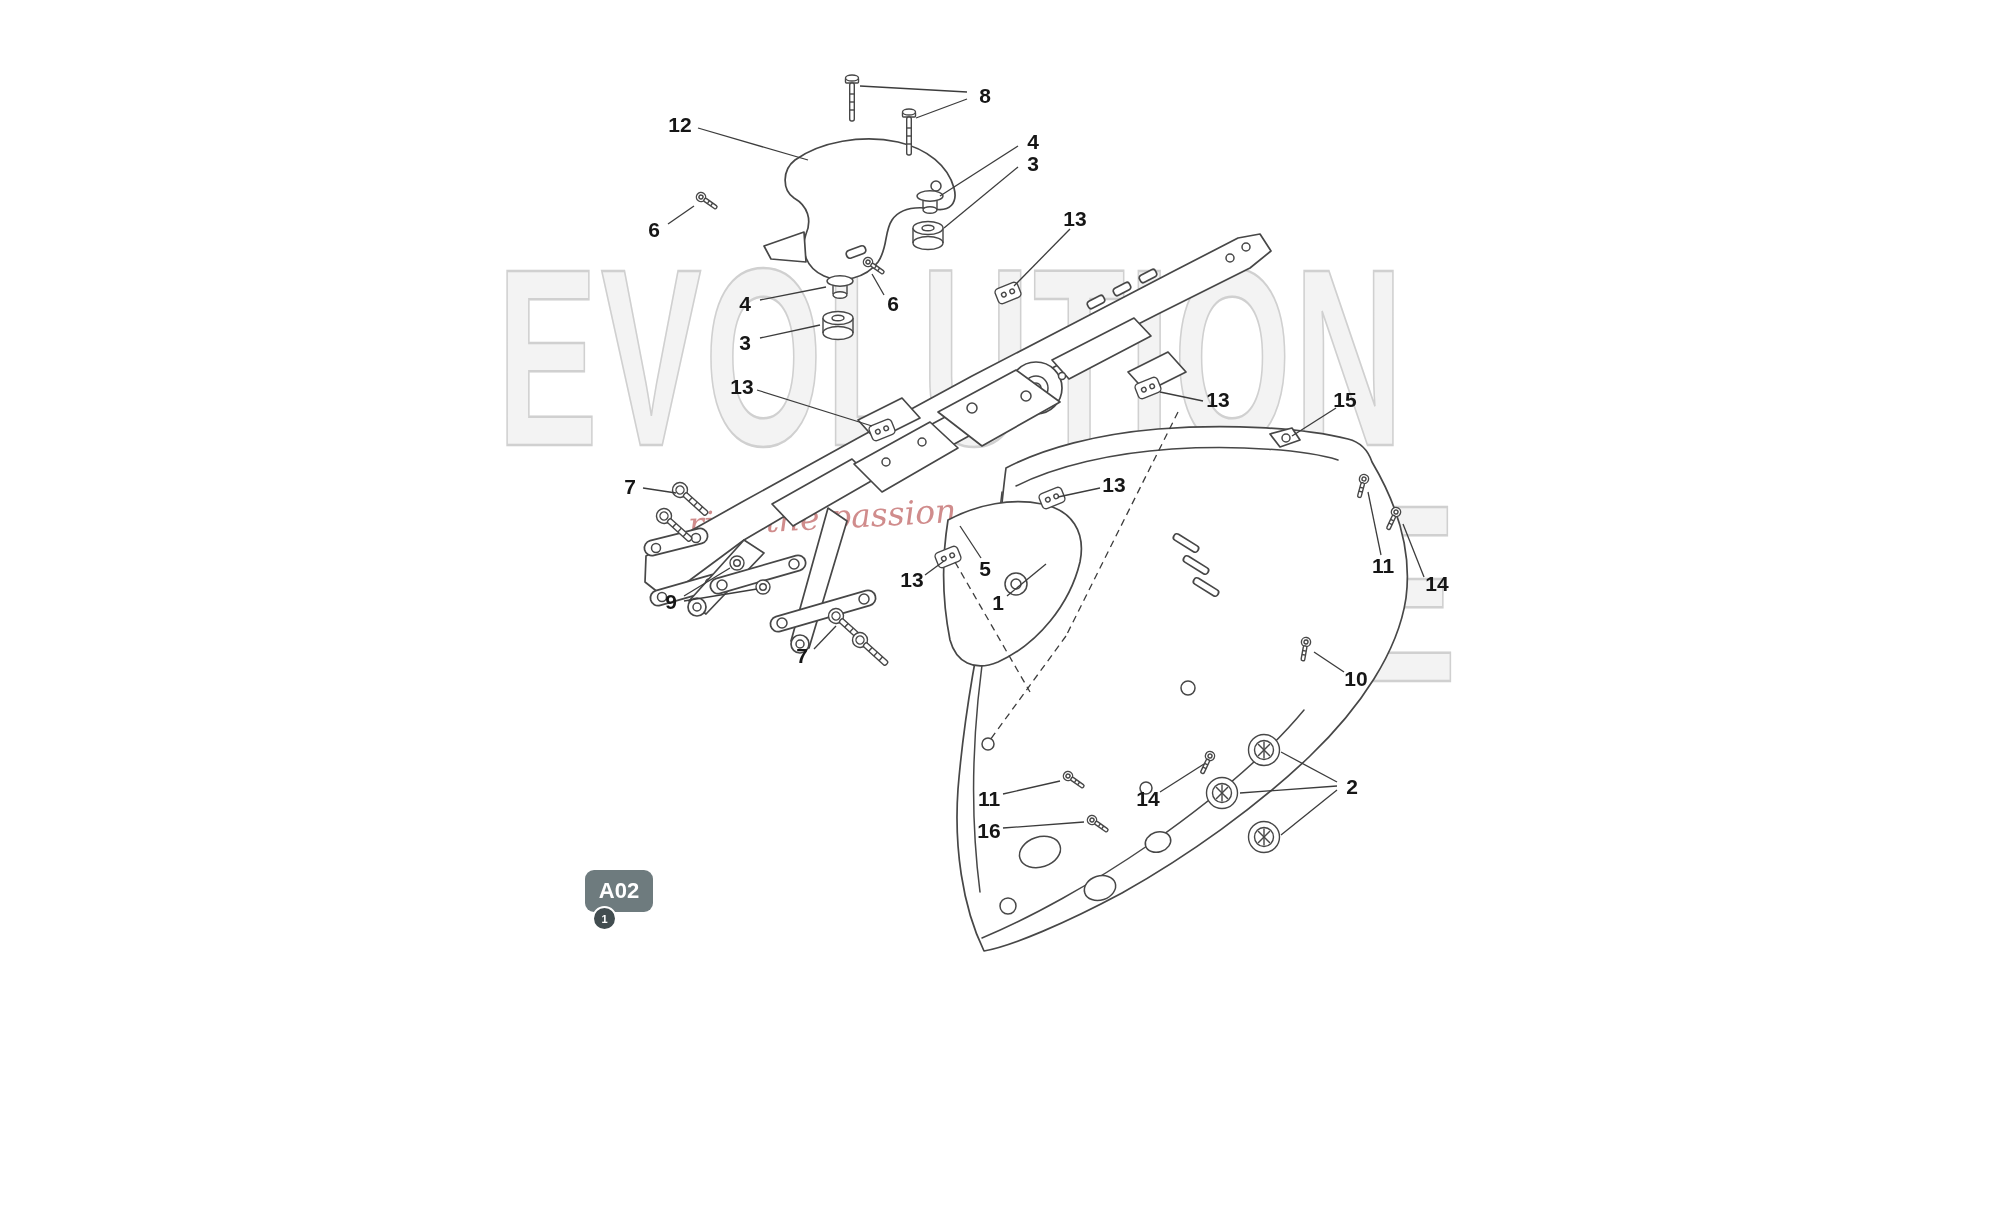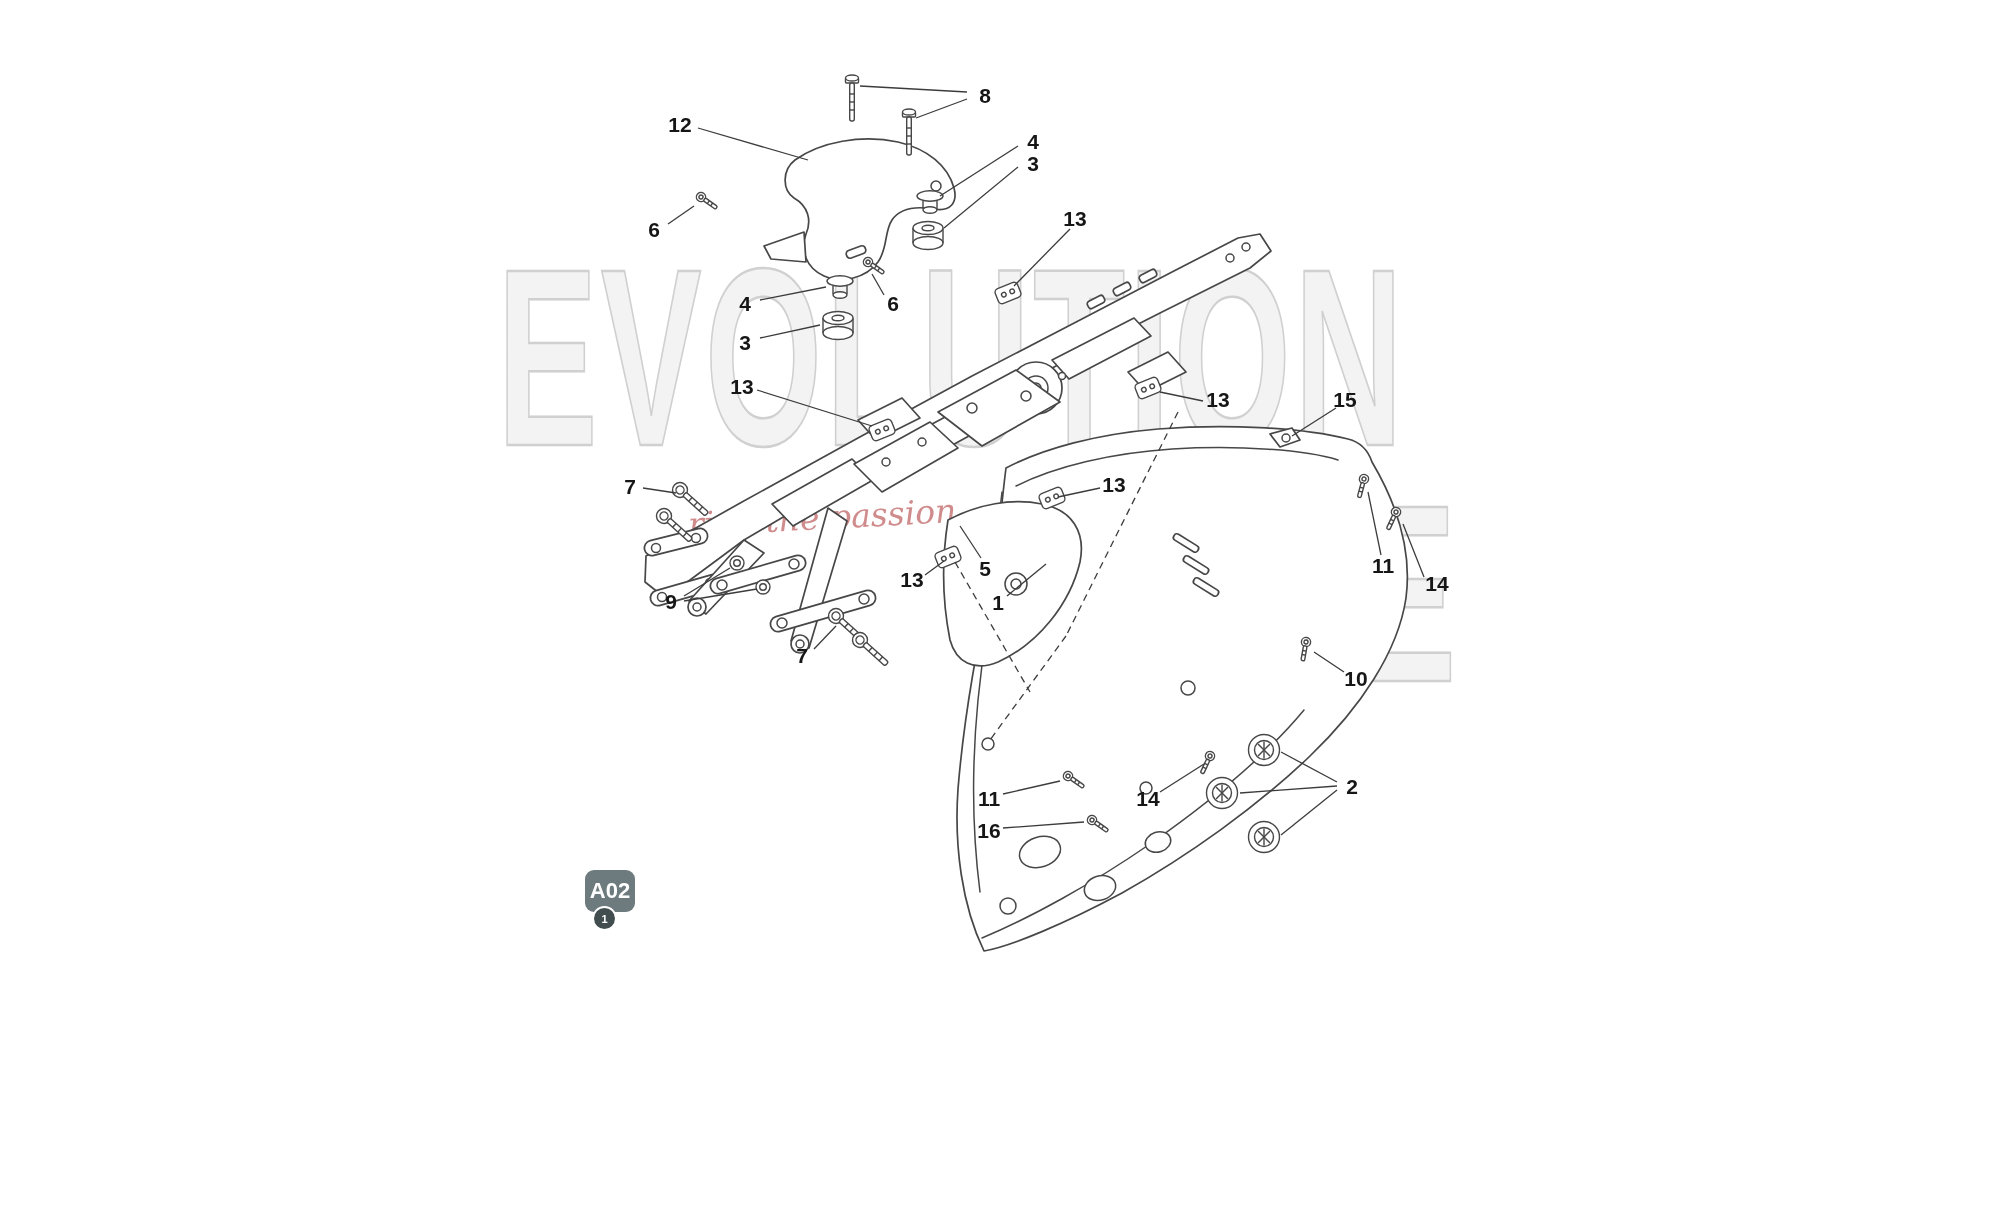--- a/index.html
+++ b/index.html
@@ -19,21 +19,21 @@
   .art{fill:#ffffff;stroke:#474747;stroke-width:1.7;stroke-linejoin:round;}
   .art-line{fill:none;stroke:#474747;stroke-width:1.5;stroke-linejoin:round;stroke-linecap:round;}
   .hole{fill:#ffffff;stroke:#474747;stroke-width:1.5;}
   .capsule-out{stroke:#474747;stroke-width:17;stroke-linecap:round;fill:none;}
   .capsule-in{stroke:#ffffff;stroke-width:13.5;stroke-linecap:round;fill:none;}
   .leader{stroke:#3c3c3c;stroke-width:1.3;}
   .dashedl{stroke:#3c3c3c;stroke-width:1.3;stroke-dasharray:7 5;fill:none;}
   .callout{font-family:"Liberation Sans",sans-serif;font-weight:700;font-size:21px;
            fill:#161616;text-anchor:middle;dominant-baseline:central;}
   
-  #badge{position:absolute;left:585px;top:870px;width:50px;height:42px;background:#6e7b7e;
+  #badge{position:absolute;left:585px;top:870px;width:68px;height:42px;background:#6e7b7e;
          border-radius:9px;color:#ffffff;font-weight:700;font-size:22px;display:flex;
          align-items:center;justify-content:center;}
   #badge-sub{position:absolute;left:7px;top:36px;width:21px;height:21px;border-radius:50%;
              background:#424d50;border:2px solid #ffffff;color:#ffffff;font-size:11px;
              font-weight:700;display:flex;align-items:center;justify-content:center;}
 </style>
 </head>
 <body>
 
 <div id="stage">

